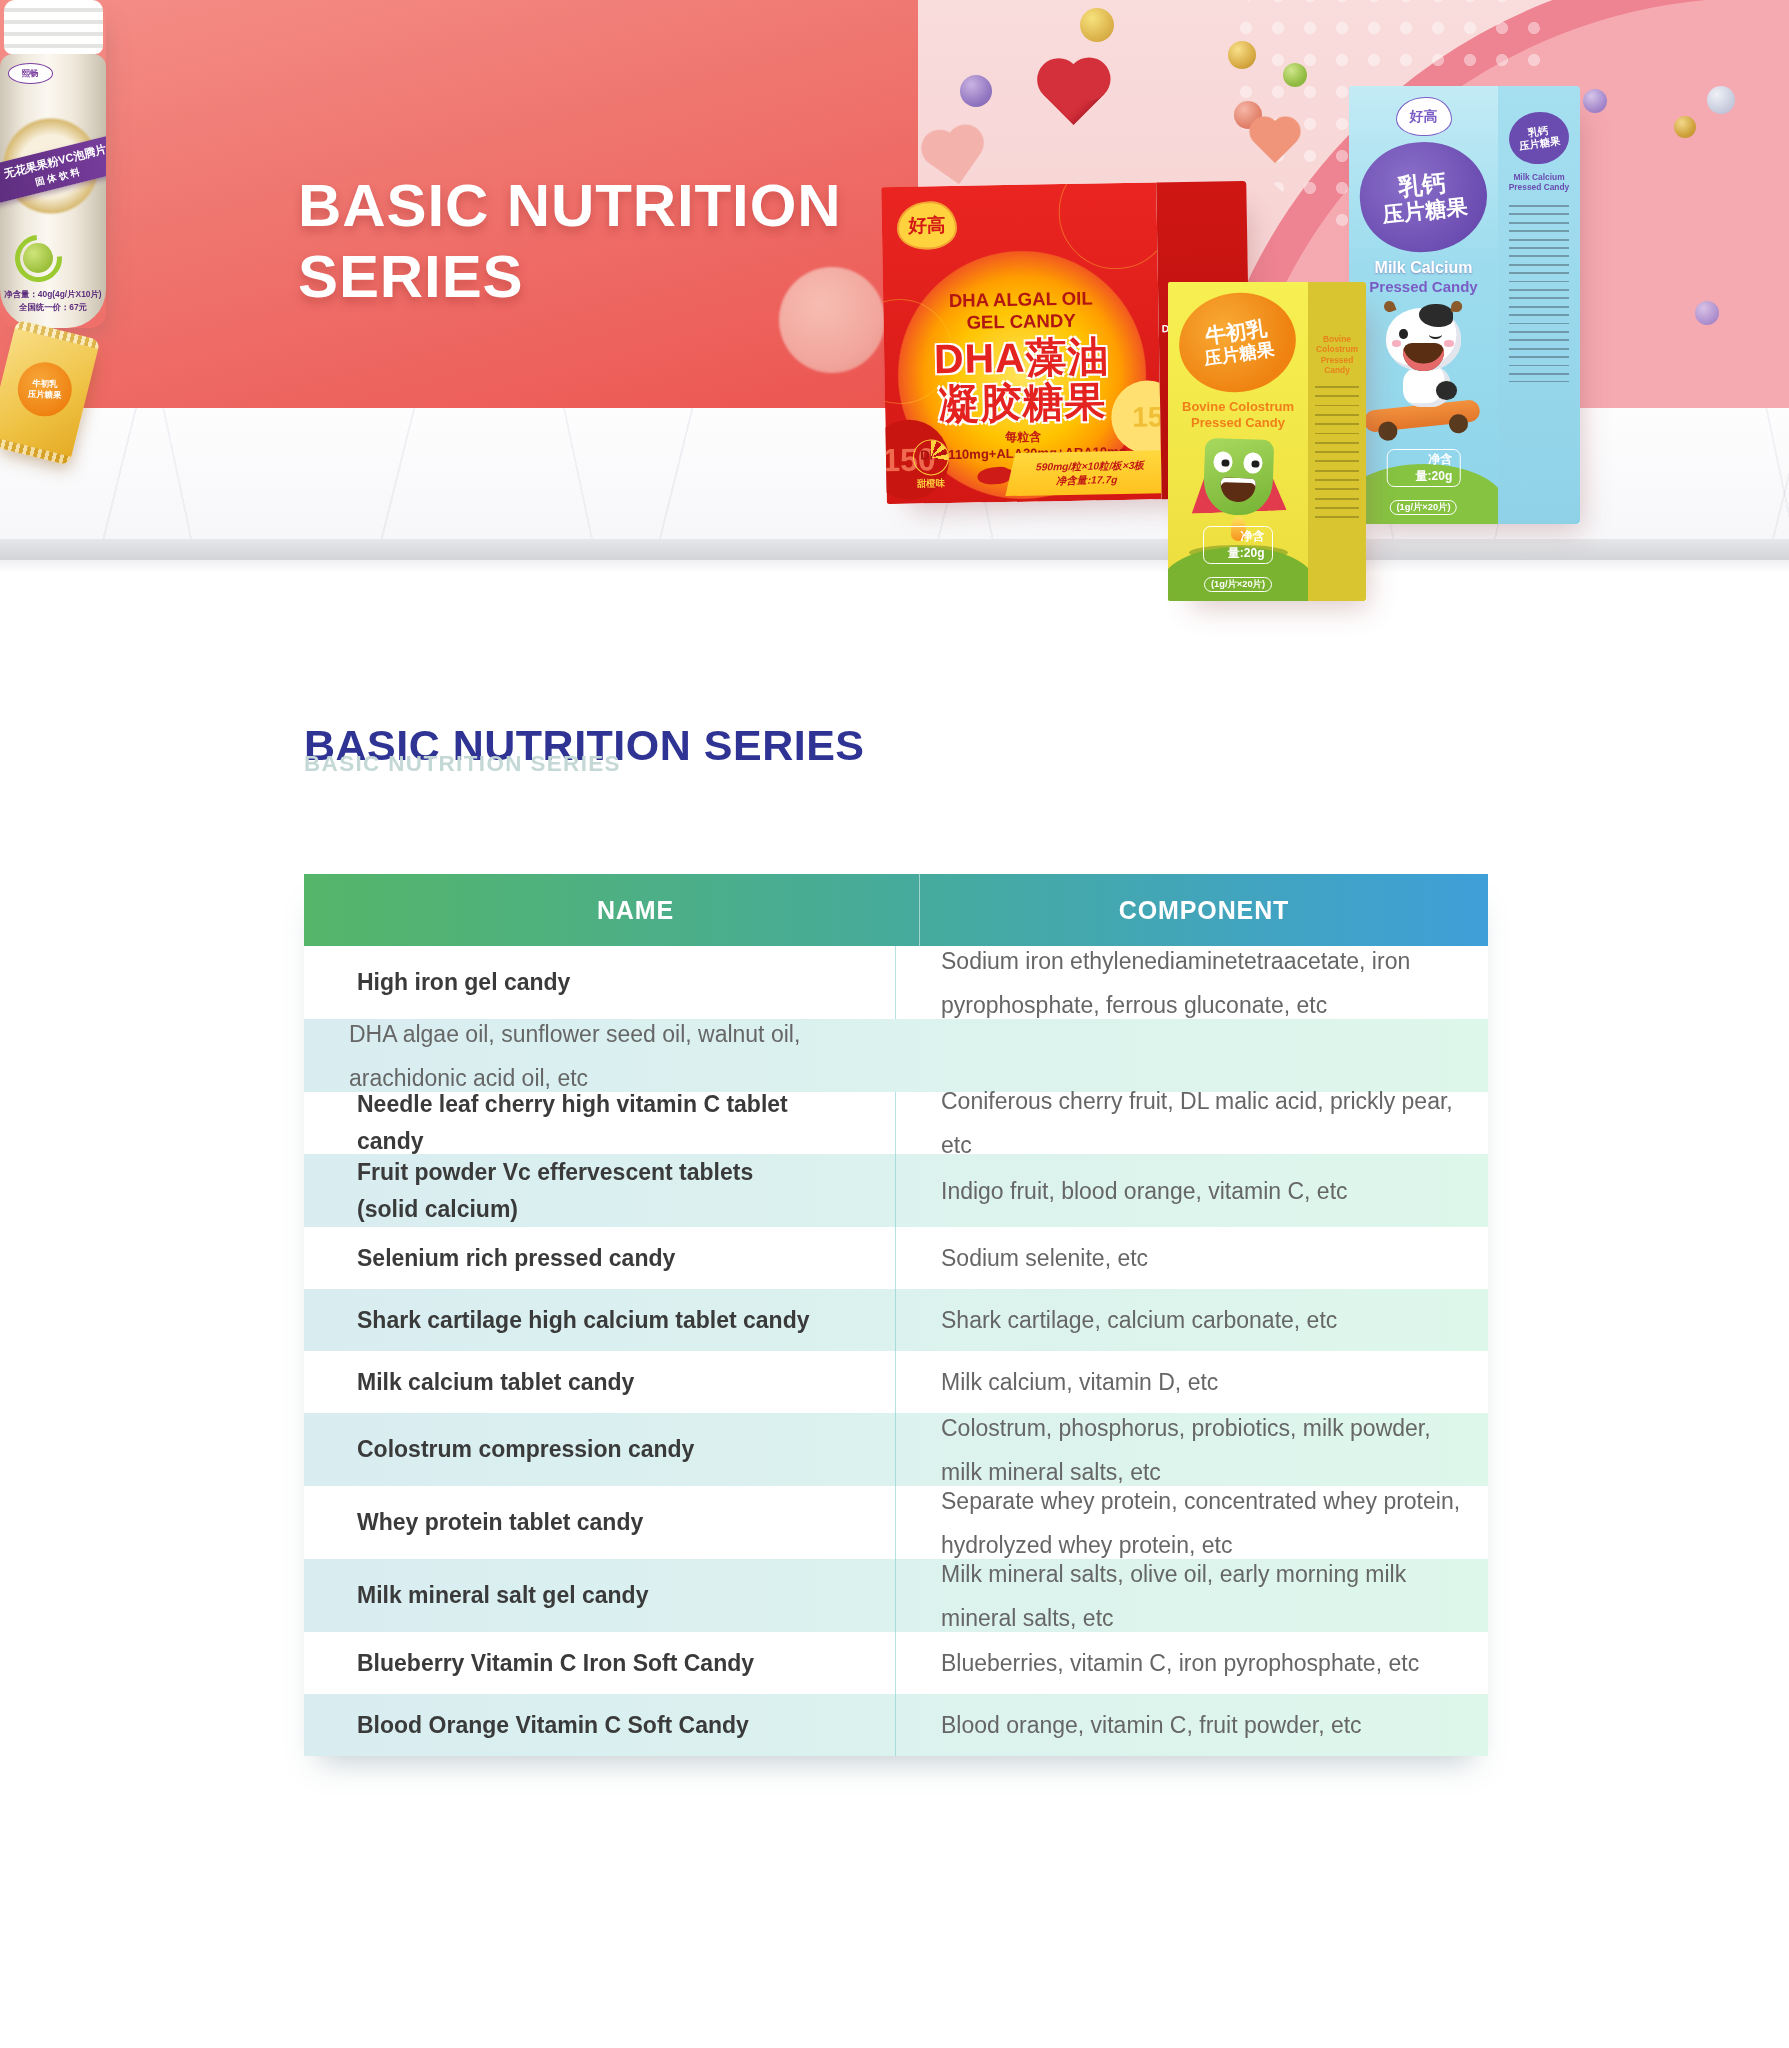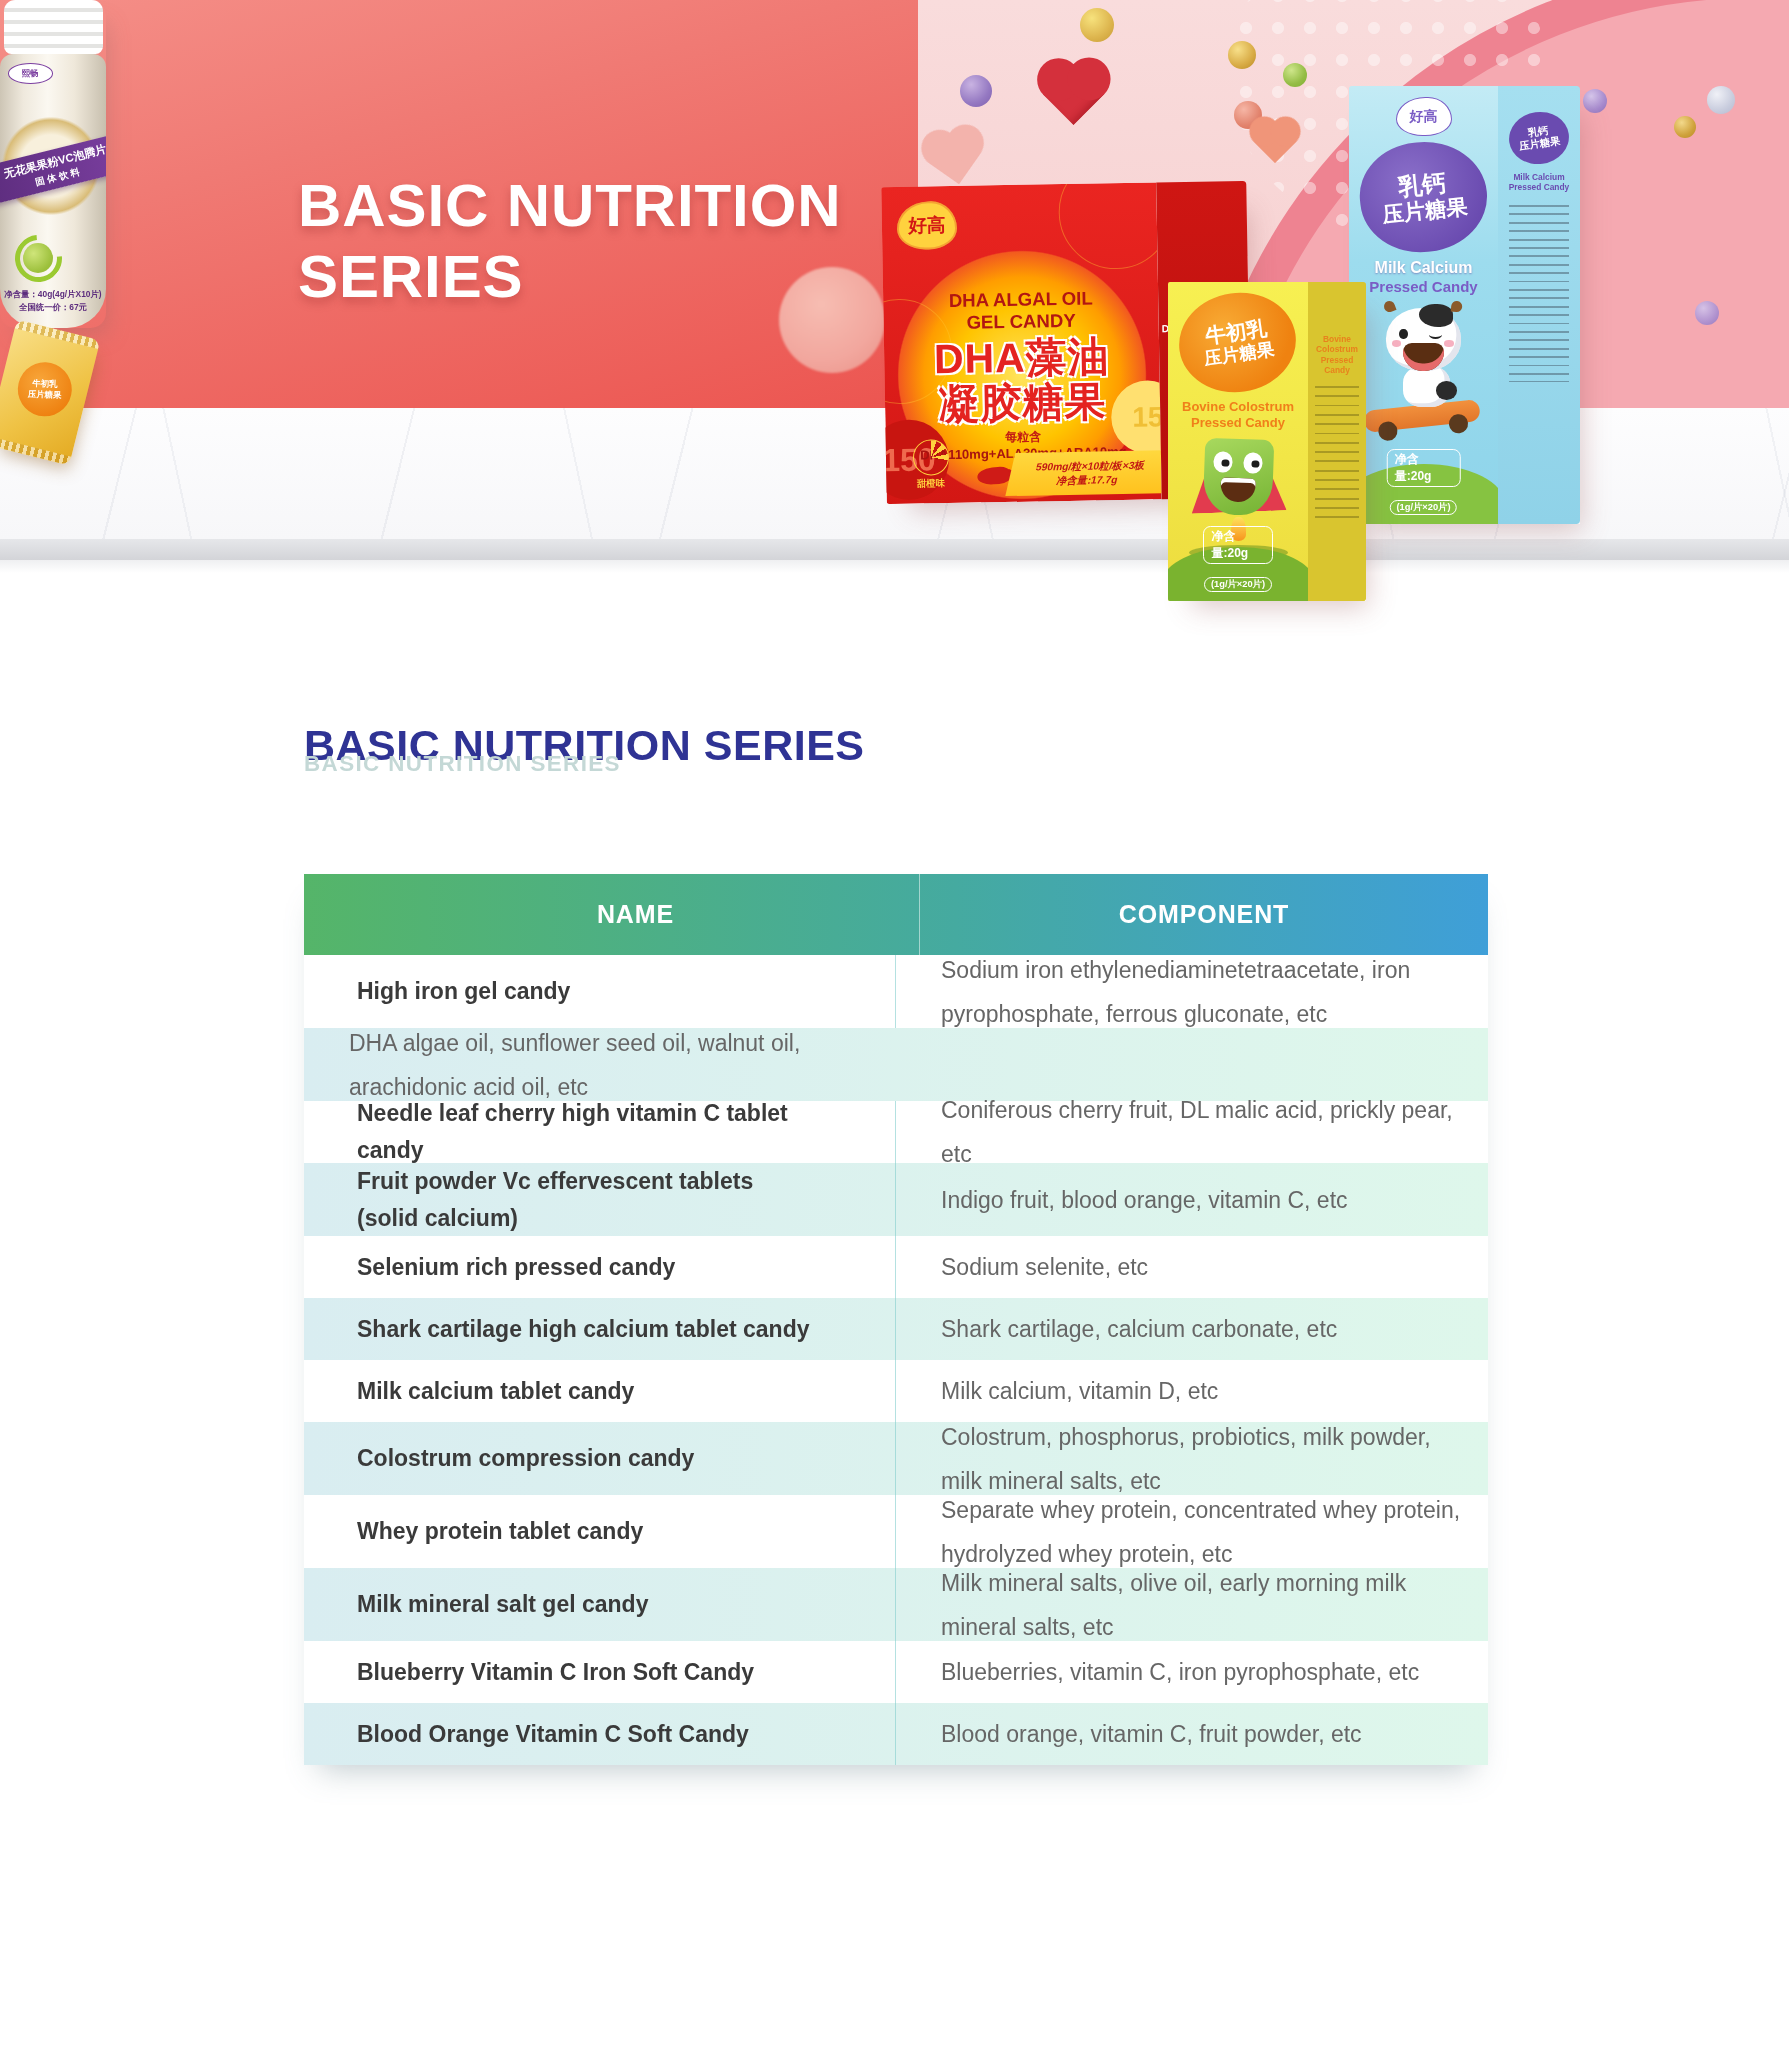--- a/index.html
+++ b/index.html
@@ -132,21 +132,21 @@
   .shield .eye{position:absolute;top:13px;width:18.6px;height:20.5px;background:#fff;border-radius:50%;}
   .e1{left:9.3px;} .e2{left:39px;}
   .shield .pu{position:absolute;top:20.5px;width:7.5px;height:7.5px;background:#1d1d1d;border-radius:50%;}
   .p1{left:17px;} .p2{left:47px;}
   .shield .mo{position:absolute;left:17px;top:39px;width:35px;height:24px;background:#5c2d12;
     border-radius:5.6px 5.6px 18.6px 18.6px;box-shadow:inset 0 4.7px 0 #fff;}
   .flame{position:absolute;left:33px;top:78px;width:15px;height:24px;
     background:linear-gradient(#ffe15c,#f7941d);border-radius:50% 50% 60% 60%/70% 70% 30% 30%;}
   .m-shadow{position:absolute;left:-9.3px;top:106px;width:99px;height:15px;background:rgba(80,130,25,.45);border-radius:50%;}
   .hill{position:absolute;bottom:0;left:-7.5px;right:-7.5px;height:54px;background:#7ab32f;border-radius:100% 100% 0 0/75px 75px 0 0;}
-  .netlabel{position:absolute;left:50%;transform:translateX(-50%);bottom:9.3px;text-align:left;z-index:2;}
+  .netlabel{position:absolute;left:50%;transform:translateX(-50%);bottom:9.3px;text-align:right;z-index:2;}
   .netlabel .nl1{display:inline-block;border:1.9px solid #fff;border-radius:7.5px;padding:0.9px 7.5px;color:#fff;font-weight:800;font-size:12px;}
   .netlabel .nl2{display:block;margin:13px auto 0;border:0.9px solid #fff;border-radius:9.3px;padding:0 5.6px;color:#fff;font-weight:700;font-size:9.3px;width:max-content;}
   .bov-side{position:relative;width:58px;height:100%;background:#d9c52f;border-radius:0 2.8px 2.8px 0;
     padding-top:52px;box-sizing:border-box;text-align:center;}
   .bov-side-en{color:#e8821d;font-weight:800;font-size:8.4px;line-height:10.3px;}
   .tlines{margin:11.2px auto 0;width:76%;height:140px;
     background:repeating-linear-gradient(180deg,rgba(110,100,20,.45) 0 1.9px,transparent 1.9px 9.3px);}
   
   .p-milk{left:1349px;top:86px;width:231px;height:438px;z-index:6;}
   .milk-front{position:relative;width:149px;height:100%;overflow:hidden;border-radius:2.8px 0 0 2.8px;
@@ -219,21 +219,21 @@
   .p-sachet::before{top:0;border-radius:9.3px 9.3px 0 0;}
   .p-sachet::after{bottom:0;border-radius:0 0 9.3px 9.3px;}
   .sach-circle{position:absolute;left:17px;top:34px;width:54px;height:54px;border-radius:50%;
     background:radial-gradient(circle at 40% 35%,#f8a63a,#ee8110 75%);transform:rotate(-12deg);
     display:flex;align-items:center;justify-content:center;color:#fff;font-weight:800;font-size:8.4px;text-align:center;line-height:11.2px;padding:3.7px;box-sizing:border-box;}
   
   .sec-title{position:absolute;left:304px;top:692px;font-size:43px;font-weight:800;color:#2f3394;letter-spacing:0.5px;}
   .sec-sub{position:absolute;left:304px;top:751px;font-size:22.4px;font-weight:700;color:#c4d8d6;letter-spacing:1.4px;}
   .ntable{position:absolute;left:304px;top:874px;width:1184px;background:#fff;
     box-shadow:0 18.6px 30px -15px rgba(110,135,145,.45);}
-  .thead{display:flex;height:81px;background:linear-gradient(90deg,#55b569,#45aaa0 55%,#3f9fd8);padding-left:48px;}
+  .thead{display:flex;height:72px;background:linear-gradient(90deg,#55b569,#45aaa0 55%,#3f9fd8);padding-left:48px;}
   .th{width:50%;display:flex;align-items:center;justify-content:center;color:#fff;
     font-size:25px;font-weight:800;letter-spacing:0.9px;box-sizing:border-box;}
   .th-name{border-right:1.9px solid rgba(255,255,255,.5);}
   .trow{display:flex;background:#fff;}
   .tbodyx .trow:nth-child(even){background:linear-gradient(90deg,#d9edf1,#def7eb);}
   .trow.tall{height:73px;} .trow.short{height:62px;}
   .cname{width:50%;box-sizing:border-box;padding:0 37px 0 53px;display:flex;flex-direction:column;justify-content:center;
     font-size:23px;font-weight:700;color:#3a3a3a;border-right:1.9px solid rgba(130,205,205,.6);line-height:37px;}
   .cname .n2{display:block;}
   .ccomp{width:50%;box-sizing:border-box;padding:0 13px 0 45px;display:flex;align-items:center;

